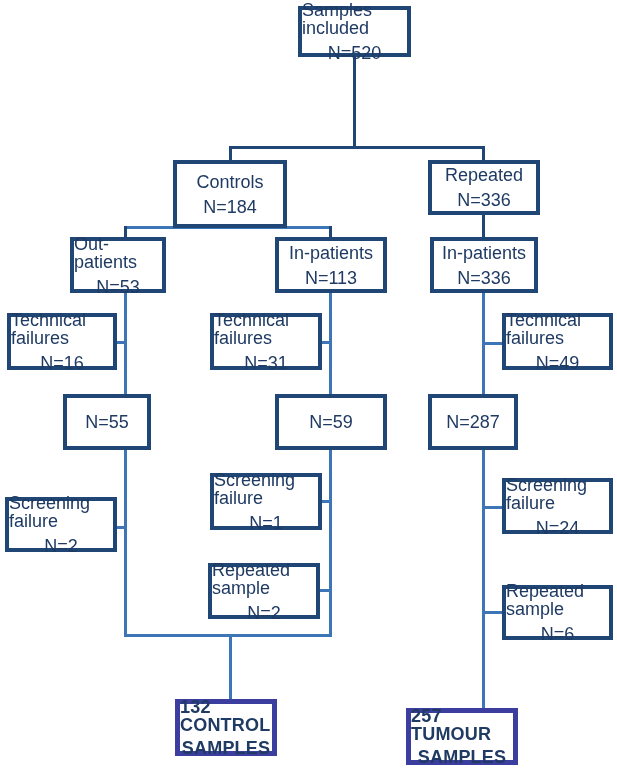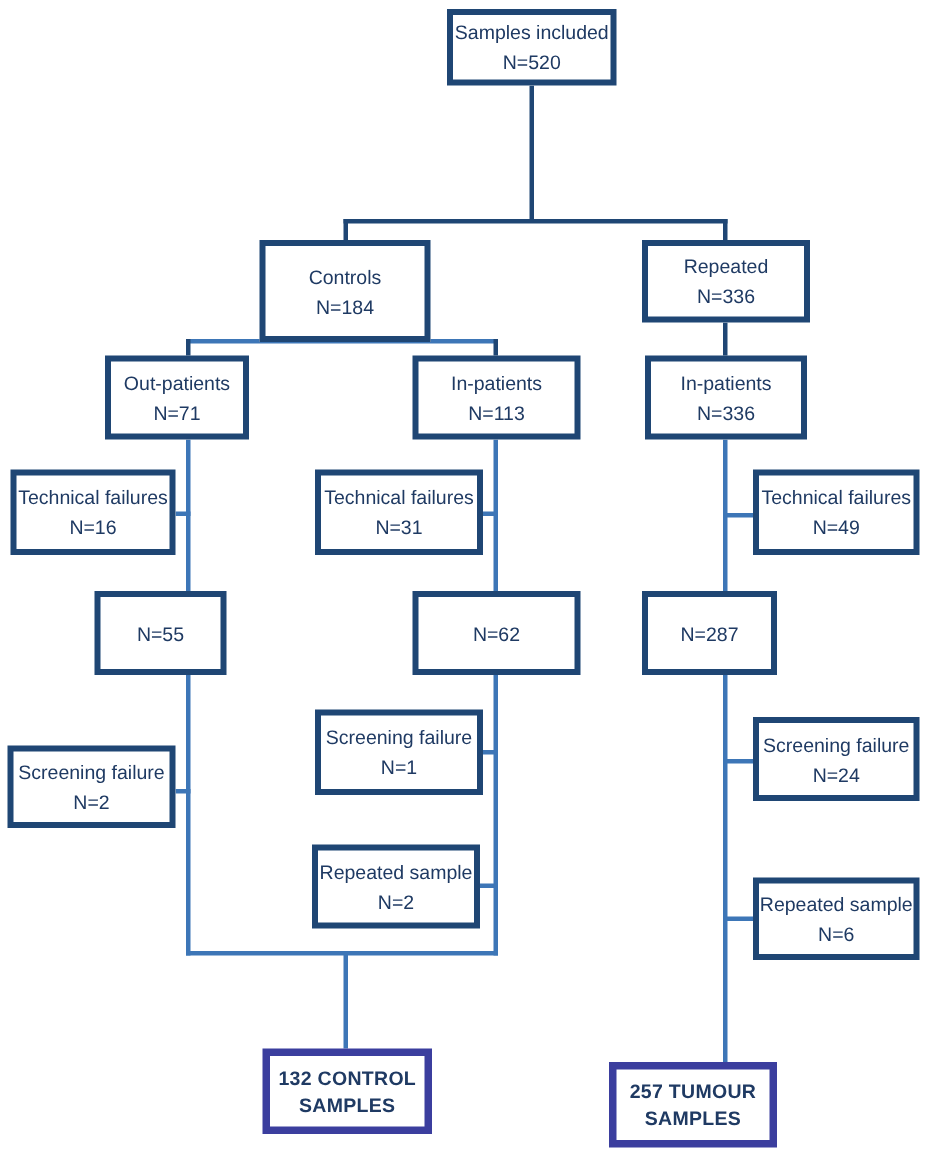--- a/index.html
+++ b/index.html
@@ -16,21 +16,21 @@
     position: absolute;
     box-sizing: border-box;
     background: #ffffff;
     border: 4px solid var(--box-border);
     display: flex;
     flex-direction: column;
     align-items: center;
     justify-content: center;
     gap: 7px;
     text-align: left;
-    font-size: 13px;
+    font-size: 18px;
     color: var(--text-color);
     line-height: 1;
     z-index: 2;
   }
   .node.final {
     border: 5px solid var(--final-border);
     font-weight: bold;
     gap: 5px;
     letter-spacing: 0.2px;
   }
@@ -86,21 +86,21 @@
     <span>N=184</span>
   </div>
 
   <div class="node" style="left:428px;top:160px;width:112px;height:55px">
     <span>Repeated</span>
     <span>N=336</span>
   </div>
 
   <div class="node" style="left:70px;top:237px;width:96px;height:56px">
     <span>Out-patients</span>
-    <span>N=71</span>
+    <span>N=53</span>
   </div>
 
   <div class="node" style="left:275px;top:237px;width:112px;height:56px">
     <span>In-patients</span>
     <span>N=113</span>
   </div>
 
   <div class="node" style="left:430px;top:237px;width:108px;height:56px">
     <span>In-patients</span>
     <span>N=336</span>
@@ -119,21 +119,21 @@
   <div class="node" style="left:502px;top:313px;width:111px;height:57px">
     <span>Technical failures</span>
     <span>N=49</span>
   </div>
 
   <div class="node" style="left:63px;top:394px;width:88px;height:56px">
     <span>N=55</span>
   </div>
 
   <div class="node" style="left:275px;top:394px;width:112px;height:56px">
-    <span>N=62</span>
+    <span>N=59</span>
   </div>
 
   <div class="node" style="left:428px;top:394px;width:90px;height:56px">
     <span>N=287</span>
   </div>
 
   <div class="node" style="left:5px;top:497px;width:112px;height:55px">
     <span>Screening failure</span>
     <span>N=2</span>
   </div>
@@ -151,21 +151,21 @@
   <div class="node" style="left:208px;top:563px;width:112px;height:56px">
     <span>Repeated sample</span>
     <span>N=2</span>
   </div>
 
   <div class="node" style="left:502px;top:585px;width:111px;height:55px">
     <span>Repeated sample</span>
     <span>N=6</span>
   </div>
 
-  <div class="node final" style="left:175px;top:699px;width:113px;height:57px">
+  <div class="node final" style="left:175px;top:699px;width:102px;height:57px">
     <span>132 CONTROL</span>
     <span>SAMPLES</span>
   </div>
 
   <div class="node final" style="left:406px;top:708px;width:112px;height:57px">
     <span>257 TUMOUR</span>
     <span>SAMPLES</span>
   </div>
 
 </div>

